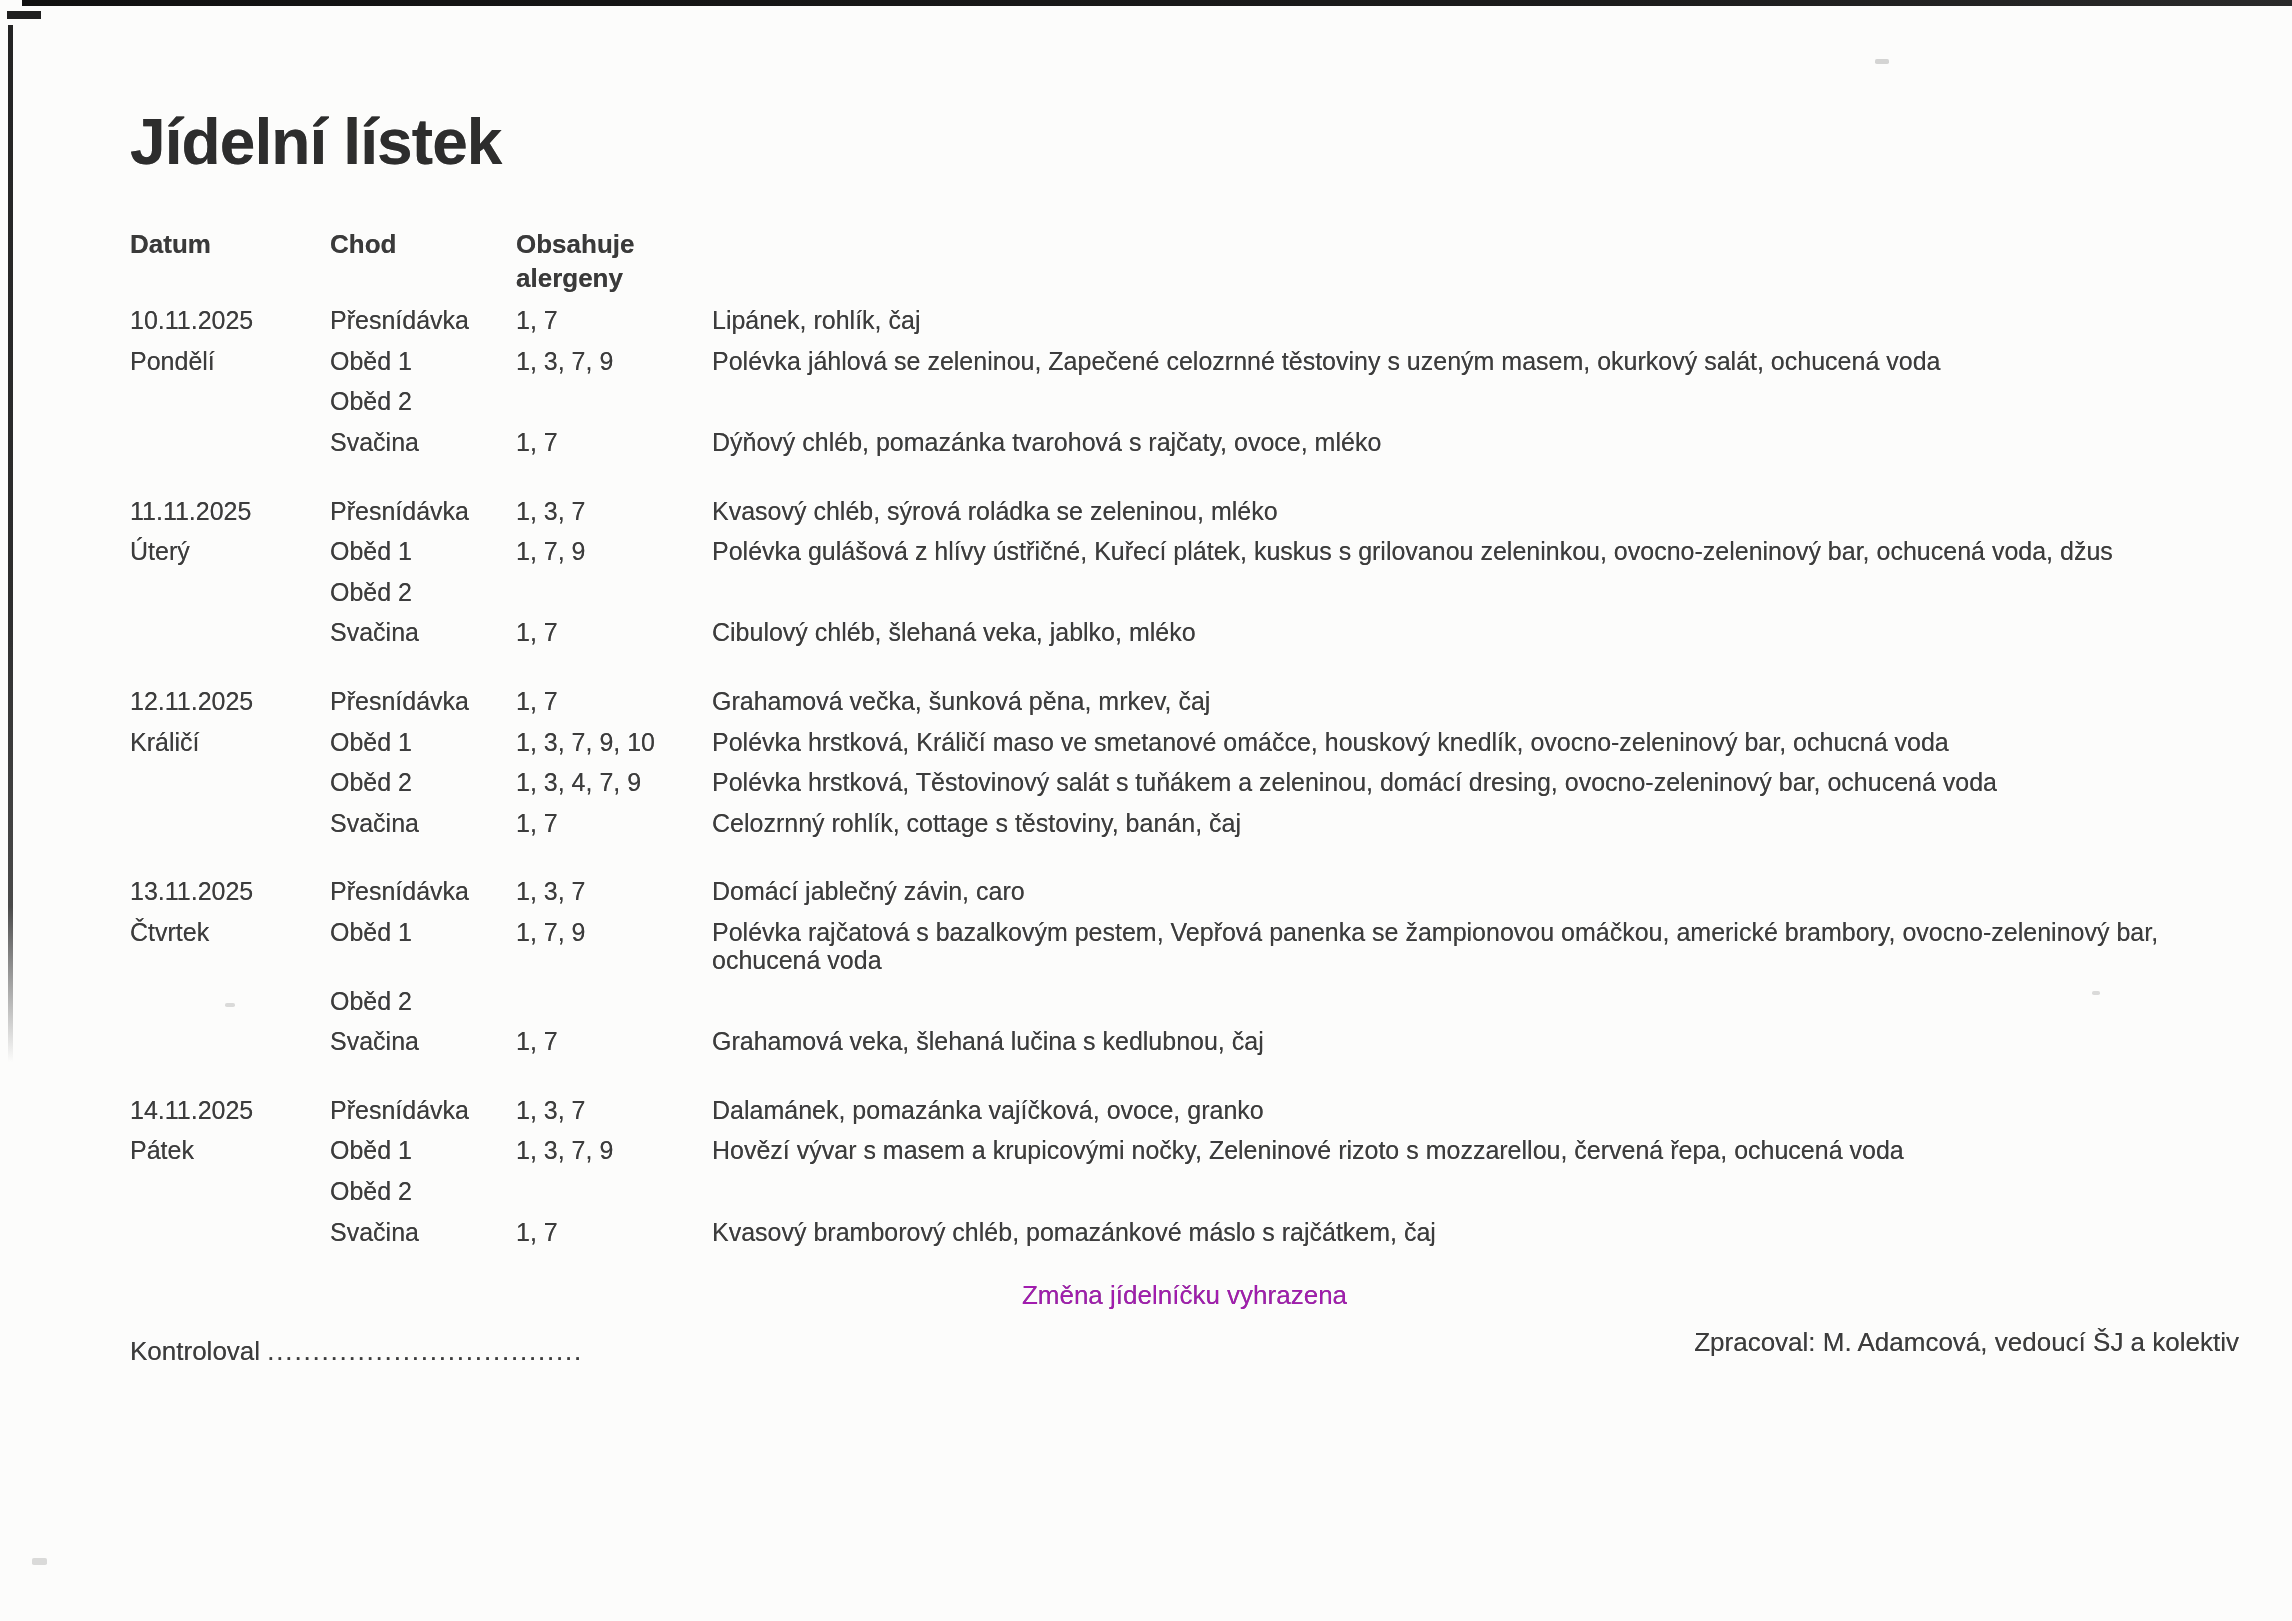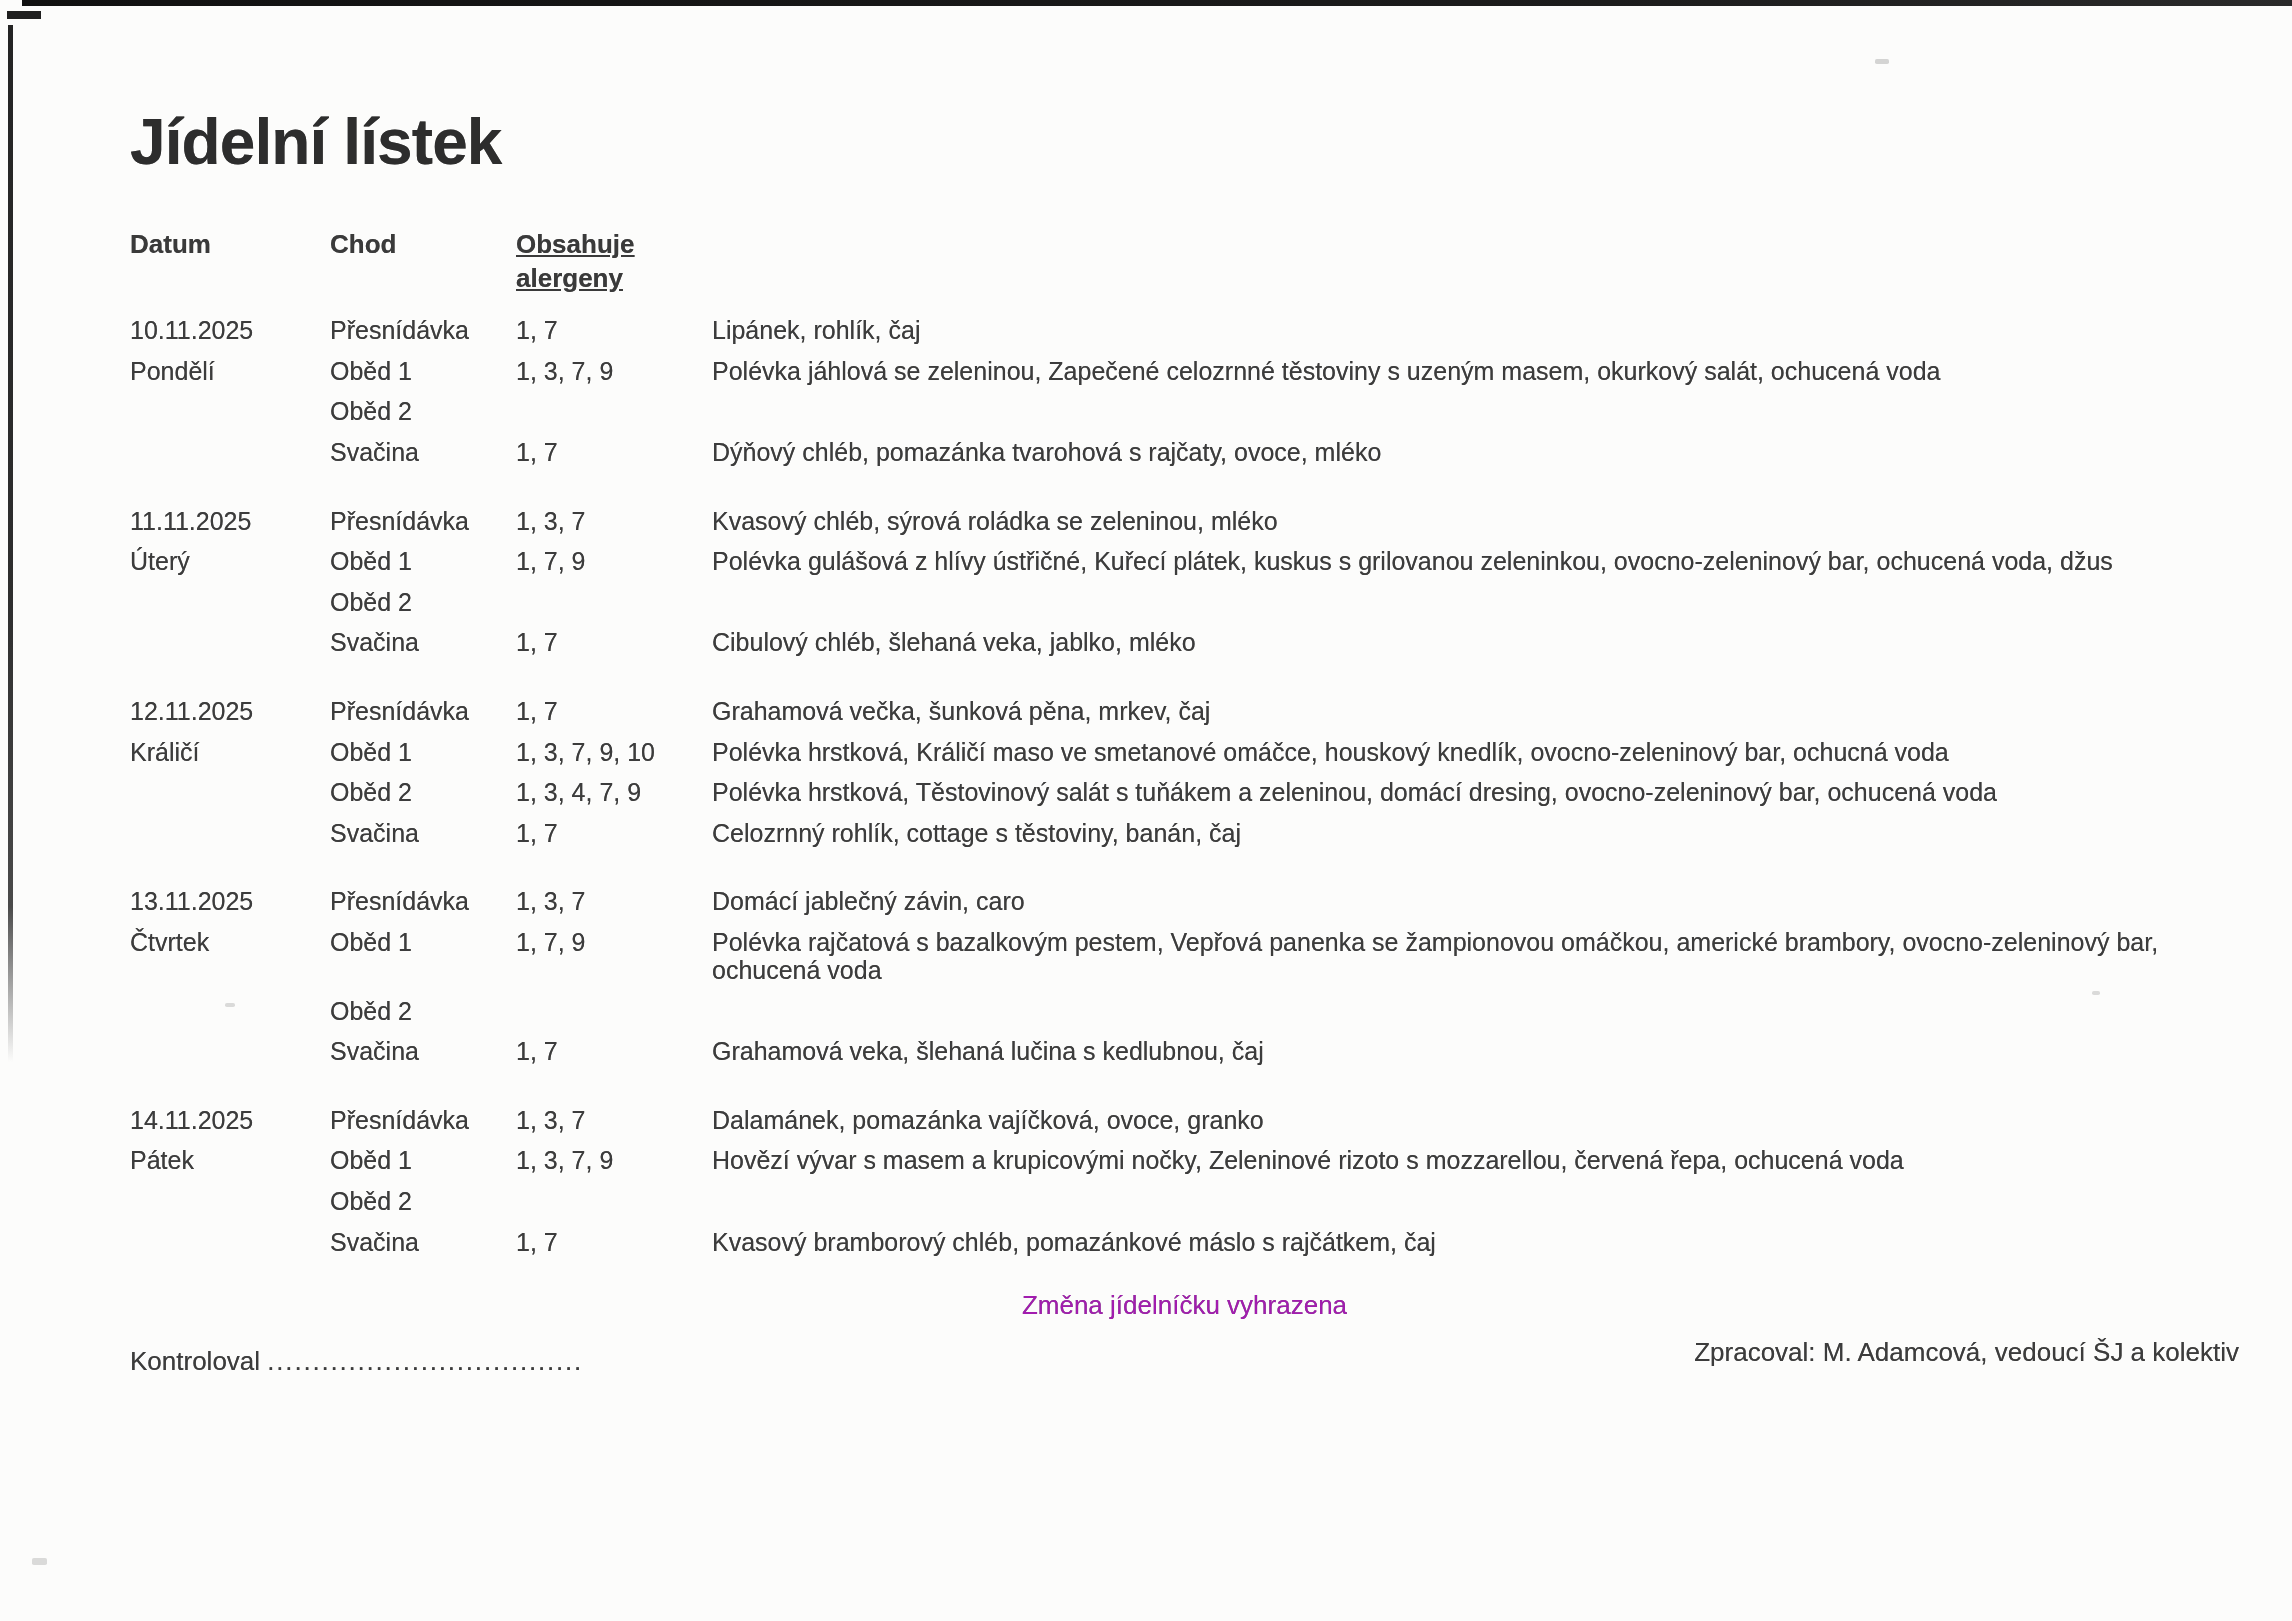--- a/index.html
+++ b/index.html
@@ -49,28 +49,28 @@
     line-height: 36px;
     font-weight: 700;
     color: #333;
   }
 
   .menu-table { margin-top: 49px; }
   .hrow, .row {
     display: grid;
     grid-template-columns: 200px 186px 196px 1527px;
   }
-  .hrow { margin-bottom: 15px; }
+  .hrow { margin-bottom: 5px; }
   .hcell {
     font-weight: 700;
     font-size: 26px;
     line-height: 34px;
     color: #3a3a3a;
   }
-  .hcell.c3 { max-width: 134px; text-decoration: underline; } 
+  .hcell.c3 { max-width: 134px; } 
 
   .day { margin-bottom: 28px; }
   .row span {
     display: block;
     font-size: 25px;
     line-height: 28px;
     padding: 6.3px 0;
     color: #3c3c3c;
   }
   .row .c4 { padding-right: 27px; }

